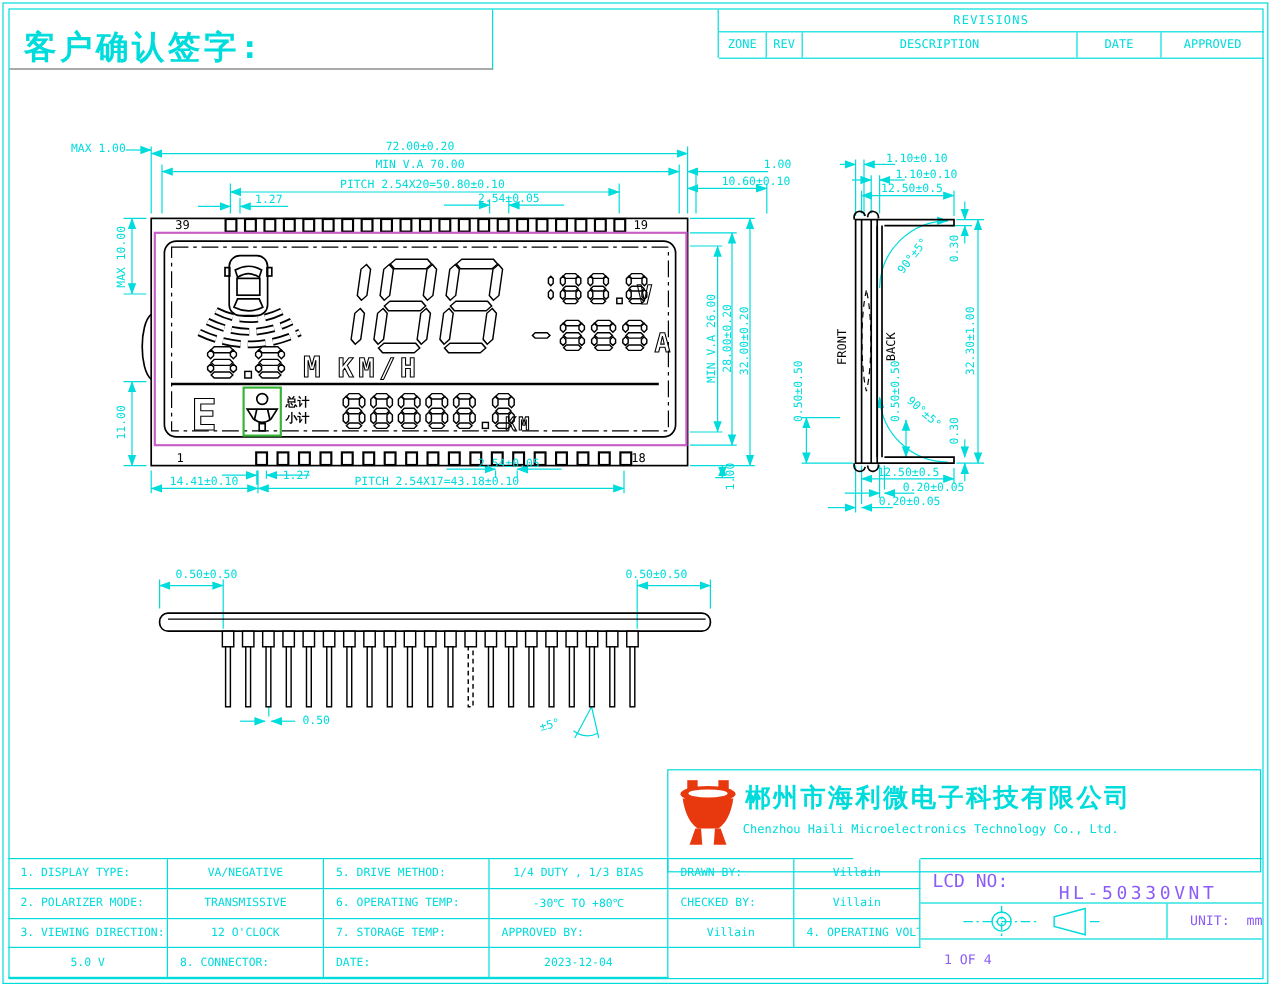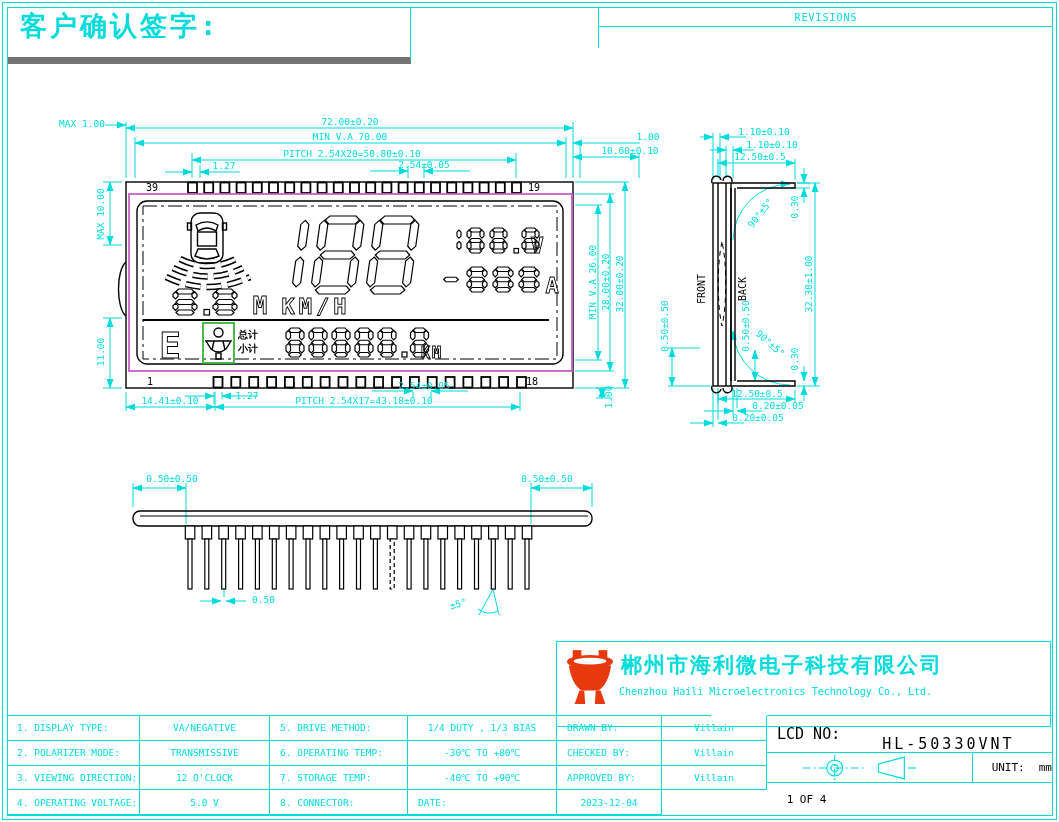--- a/index.html
+++ b/index.html
@@ -1,21 +1,21 @@
 <!DOCTYPE html>
 <html><head>
 <meta charset="utf-8">
 <style>
   html,body{margin:0;padding:0;background:#fff;}
   .screen{position:relative;width:1059px;height:822px;background:#fff;overflow:hidden;
           font-family:"DejaVu Sans Mono","Liberation Mono",monospace;}
   .abs{position:absolute;}
   .pborder-outer{position:absolute;left:2px;top:2px;width:1053px;height:816px;border:1px solid #00dcdc;}
   .pborder-inner{position:absolute;left:7px;top:7px;width:1044px;height:807px;border:1px solid #00dcdc;}
-  .sigbox{position:absolute;left:8px;top:8px;width:402px;height:49px;border-right:1px solid #00dcdc;border-bottom:7px solid #737373;display:flex;align-items:flex-start;}
+  .sigbox{position:absolute;left:8px;top:8px;width:402px;height:49px;border-right:1px solid #00dcdc;border-bottom:1px solid #737373;display:flex;align-items:flex-end;}
   .sigtext{font-size:27px;font-weight:bold;color:#00dcdc;letter-spacing:3px;padding-left:12px;}
   .revtable{position:absolute;left:598px;top:8px;width:454px;height:40px;border-left:1px solid #00dcdc;color:#00dcdc;font-size:10px;}
   .revtitle{height:18px;border-bottom:1px solid #00dcdc;display:flex;align-items:center;justify-content:center;letter-spacing:1px;}
   .revcols{display:flex;height:21px;border-bottom:1px solid #00dcdc;}
   .revcols div{display:flex;align-items:center;justify-content:center;border-right:1px solid #00dcdc;box-sizing:border-box;}
   .revcols div:last-child{border-right:none;}
   svg text{font-family:"DejaVu Sans Mono","Liberation Mono",monospace;}
   .dimt{fill:#00dcdc;font-size:9.5px;}
   .blkt{fill:#000;font-size:10px;}
   .outt{fill:none;stroke:#000;stroke-width:0.9;font-weight:bold;}
@@ -28,21 +28,21 @@
   .b1{stroke:#000;stroke-width:6.5;fill:none;stroke-dasharray:15 6;}
   .b2{stroke:#fff;stroke-width:3.5;fill:none;stroke-dasharray:15 6;}
   .logobox{position:absolute;left:556px;top:641px;width:495px;height:86px;border:1px solid #00dcdc;box-sizing:border-box;}
   .cname{position:absolute;left:64px;top:9px;font-size:21px;font-weight:bold;color:#00dcdc;letter-spacing:2px;}
   .ename{position:absolute;left:62px;top:44px;font-size:10px;color:#00dcdc;}
   .specgrid{position:absolute;left:7px;top:715px;width:704px;height:99px;border-top:1px solid #00dcdc;display:grid;
             grid-template-columns:133px 130px 138px 149px 105px 105px;grid-auto-rows:24.75px;color:#00dcdc;font-size:9.5px;}
   .specgrid .cell{border-right:1px solid #00dcdc;border-bottom:1px solid #00dcdc;display:flex;align-items:center;box-sizing:border-box;overflow:hidden;white-space:nowrap;}
   .specgrid .lab{padding-left:10px;}
   .specgrid .val{justify-content:center;}
-  .tblock{position:absolute;left:767px;top:715px;width:285px;height:99px;border-top:1px solid #00dcdc;color:#000000;box-sizing:border-box;}
+  .tblock{position:absolute;left:767px;top:715px;width:285px;height:99px;border-top:1px solid #00dcdc;color:#8b5cf6;box-sizing:border-box;}
   .trow1{height:37px;border-bottom:1px solid #00dcdc;display:flex;align-items:center;font-size:15px;box-sizing:border-box;}
   .trow2{height:30px;border-bottom:1px solid #00dcdc;display:flex;box-sizing:border-box;}
   .trow3{height:32px;display:flex;box-sizing:border-box;}
   .projcell{width:206px;border-right:1px solid #00dcdc;box-sizing:border-box;display:flex;align-items:center;justify-content:center;}
   .unitcell{width:79px;display:flex;align-items:center;font-size:11px;padding-left:10px;gap:14px;justify-content:flex-end;}
   .custcell{width:206px;border-right:1px solid #00dcdc;box-sizing:border-box;display:flex;align-items:center;font-size:13px;}
   .pagecell{width:79px;display:flex;align-items:center;justify-content:center;font-size:11px;}
   .sp3{letter-spacing:3px;margin-top:20px;}
 </style>
 </head>
@@ -51,20 +51,27 @@
 <div class="screen">
   <div class="pborder-outer"></div>
   <div class="pborder-inner"></div>
 
   <div class="sigbox">
     <span class="sigtext">客户确认签字:</span>
   </div>
 
   <div class="revtable">
     <div class="revtitle">REVISIONS</div>
+    <div class="revcols">
+      <div style="width:40px">ZONE</div>
+      <div style="width:30px">REV</div>
+      <div style="width:229px">DESCRIPTION</div>
+      <div style="width:70px">DATE</div>
+      <div style="width:85px;flex:1">APPROVED</div>
+    </div>
   </div>
 
   <svg class="abs" id="draw" style="left:0;top:0" width="1059" height="822" viewBox="0 0 1059 822">
     <defs>
       <marker id="ar" orient="auto-start-reverse" markerWidth="10" markerHeight="8" refX="9" refY="4">
         <path d="M0,0.5 L9.5,4 L0,7.5 Z" fill="#00dcdc"></path>
       </marker>
     </defs>
 
     <g class="dl">
@@ -482,21 +489,20 @@
       <div class="cell val">Villain</div>
       <div class="cell lab">2. POLARIZER MODE:</div>
       <div class="cell val">TRANSMISSIVE</div>
       <div class="cell lab">6. OPERATING TEMP:</div>
       <div class="cell val">-30℃ TO +80℃</div>
       <div class="cell lab">CHECKED BY:</div>
       <div class="cell val">Villain</div>
       <div class="cell lab">3. VIEWING DIRECTION:</div>
       <div class="cell val">12 O'CLOCK</div>
       <div class="cell lab">7. STORAGE TEMP:</div>
-      <div class="cell val">-40℃ TO +90℃</div>
       <div class="cell lab">APPROVED BY:</div>
       <div class="cell val">Villain</div>
       <div class="cell lab">4. OPERATING VOLTAGE:</div>
       <div class="cell val">5.0 V</div>
       <div class="cell lab">8. CONNECTOR:</div>
       <div class="cell lab">DATE:</div>
       <div class="cell val">2023-12-04</div>
     </div>
 
   <div class="tblock">

